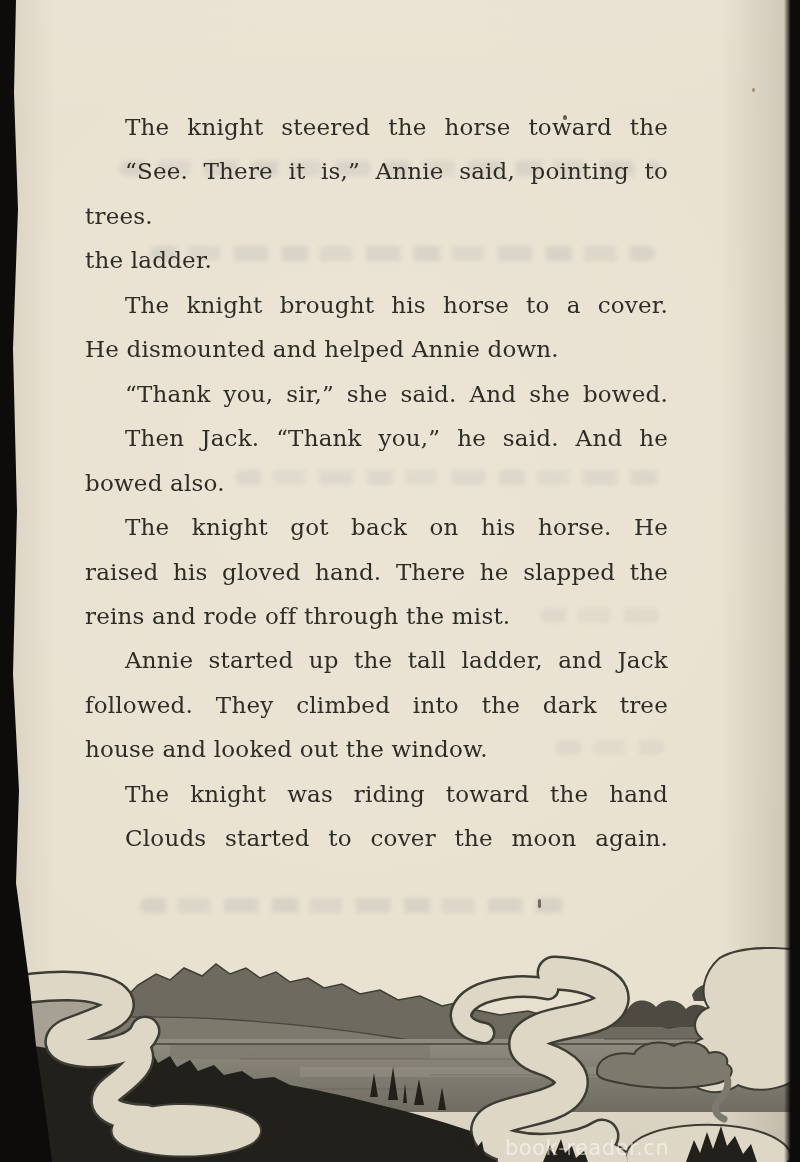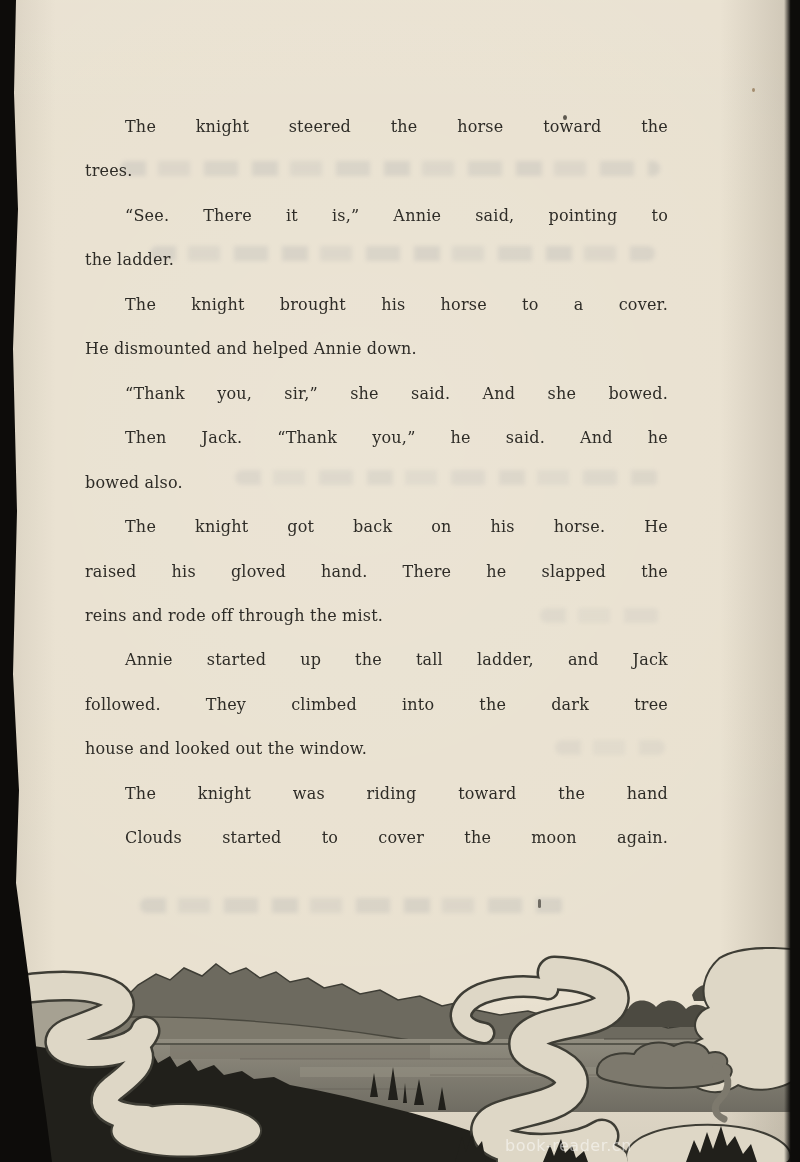--- a/index.html
+++ b/index.html
@@ -19,21 +19,21 @@
     font-family:"DejaVu Serif","Liberation Serif",serif;
   }
   
   .edge-left{position:absolute;left:0;top:0;width:60px;height:1162px;background:var(--edge);
     clip-path:polygon(0 0,16px 0,14px 8%,18px 18%,13px 30%,17px 44%,13px 58%,19px 68%,16px 76%,30px 85%,36px 90%,46px 96%,52px 100%,0 100%);
     filter:drop-shadow(5px 0 6px rgba(45,38,28,0.55));z-index:6;}
   .edge-right{position:absolute;right:0;top:0;width:16px;height:1162px;z-index:6;
     background:linear-gradient(to left,var(--edge) 58%,rgba(13,12,10,0));}
   
   .text-block{position:absolute;left:85px;top:105px;width:583px;color:var(--ink);
-    font-size:16px;line-height:44.45px;letter-spacing:0.2px;z-index:3;}
+    font-size:23px;line-height:44.45px;letter-spacing:0.2px;z-index:3;}
   .line{text-align:justify;text-align-last:justify;white-space:normal;}
   .line.ll{text-align-last:left;}
   .line.ind{text-indent:40px;}
   
   .bleed{position:absolute;height:15px;border-radius:7px;opacity:.5;filter:blur(2.2px);z-index:1;
     background:repeating-linear-gradient(90deg,
       rgba(116,124,138,.30) 0 26px, rgba(116,124,138,0) 26px 38px,
       rgba(116,124,138,.22) 38px 70px, rgba(116,124,138,0) 70px 84px,
       rgba(116,124,138,.28) 84px 118px, rgba(116,124,138,0) 118px 132px);}
   .b1{left:120px;top:161px;width:540px;}
@@ -42,21 +42,21 @@
   .b4{left:540px;top:608px;width:120px;opacity:.3;}
   .b5{left:555px;top:740px;width:110px;opacity:.3;}
   .b6{left:140px;top:898px;width:425px;}
   .speck{position:absolute;border-radius:50%;z-index:4;}
   .s1{left:563px;top:115px;width:4px;height:5px;background:#3a362e;opacity:.8;}
   .s2{left:752px;top:88px;width:3px;height:4px;background:#8a6d4a;opacity:.7;}
   .s3{left:538px;top:899px;width:3px;height:9px;background:#55514a;opacity:.8;border-radius:2px;}
   
   .illustration{position:absolute;left:0;top:947px;width:800px;height:215px;z-index:2;}
   .watermark{position:absolute;left:505px;top:1136px;z-index:5;color:var(--watermark);opacity:.5;
-    font-family:"DejaVu Sans","Liberation Sans",sans-serif;font-size:16px;letter-spacing:.5px;}
+    font-family:"DejaVu Sans","Liberation Sans",sans-serif;font-size:21px;letter-spacing:.5px;}
   
   .f-hl{fill:var(--hill_light);}
   .f-mt{fill:var(--hill_dark);stroke:var(--outline);stroke-width:1.5;}
   .f-sl{fill:var(--hill_slope);}
   .ln-sl{fill:none;stroke:var(--outline);stroke-width:1.3;opacity:.8;}
   .f-bu{fill:var(--bush);}
   .f-fg{fill:var(--foreground);}
   .mu{fill:none;stroke:var(--outline);stroke-linecap:round;stroke-linejoin:round;}
   .mu-f{fill:none;stroke:var(--outline);stroke-width:4;stroke-linejoin:round;}
   .mo{fill:none;stroke:var(--mist);stroke-linecap:round;stroke-linejoin:round;}
@@ -72,22 +72,22 @@
 
   <div class="bleed b1"></div>
   <div class="bleed b2"></div>
   <div class="bleed b3"></div>
   <div class="bleed b4"></div>
   <div class="bleed b5"></div>
   <div class="bleed b6"></div>
 
   <div class="text-block">
     <div class="line ind">The knight steered the horse toward the</div>
+    <div class="line ind">“See. There it is,” Annie said, pointing to</div>
     <div class="line ll">trees.</div>
-    <div class="line ind">“See. There it is,” Annie said, pointing to</div>
     <div class="line ll">the ladder.</div>
     <div class="line ind">The knight brought his horse to a cover.</div>
     <div class="line ll">He dismounted and helped Annie down.</div>
     <div class="line ind">“Thank you, sir,” she said. And she bowed.</div>
     <div class="line ind">Then Jack. “Thank you,” he said. And he</div>
     <div class="line ll">bowed also.</div>
     <div class="line ind">The knight got back on his horse. He</div>
     <div class="line">raised his gloved hand. There he slapped the</div>
     <div class="line ll">reins and rode off through the mist.</div>
     <div class="line ind">Annie started up the tall ladder, and Jack</div>

